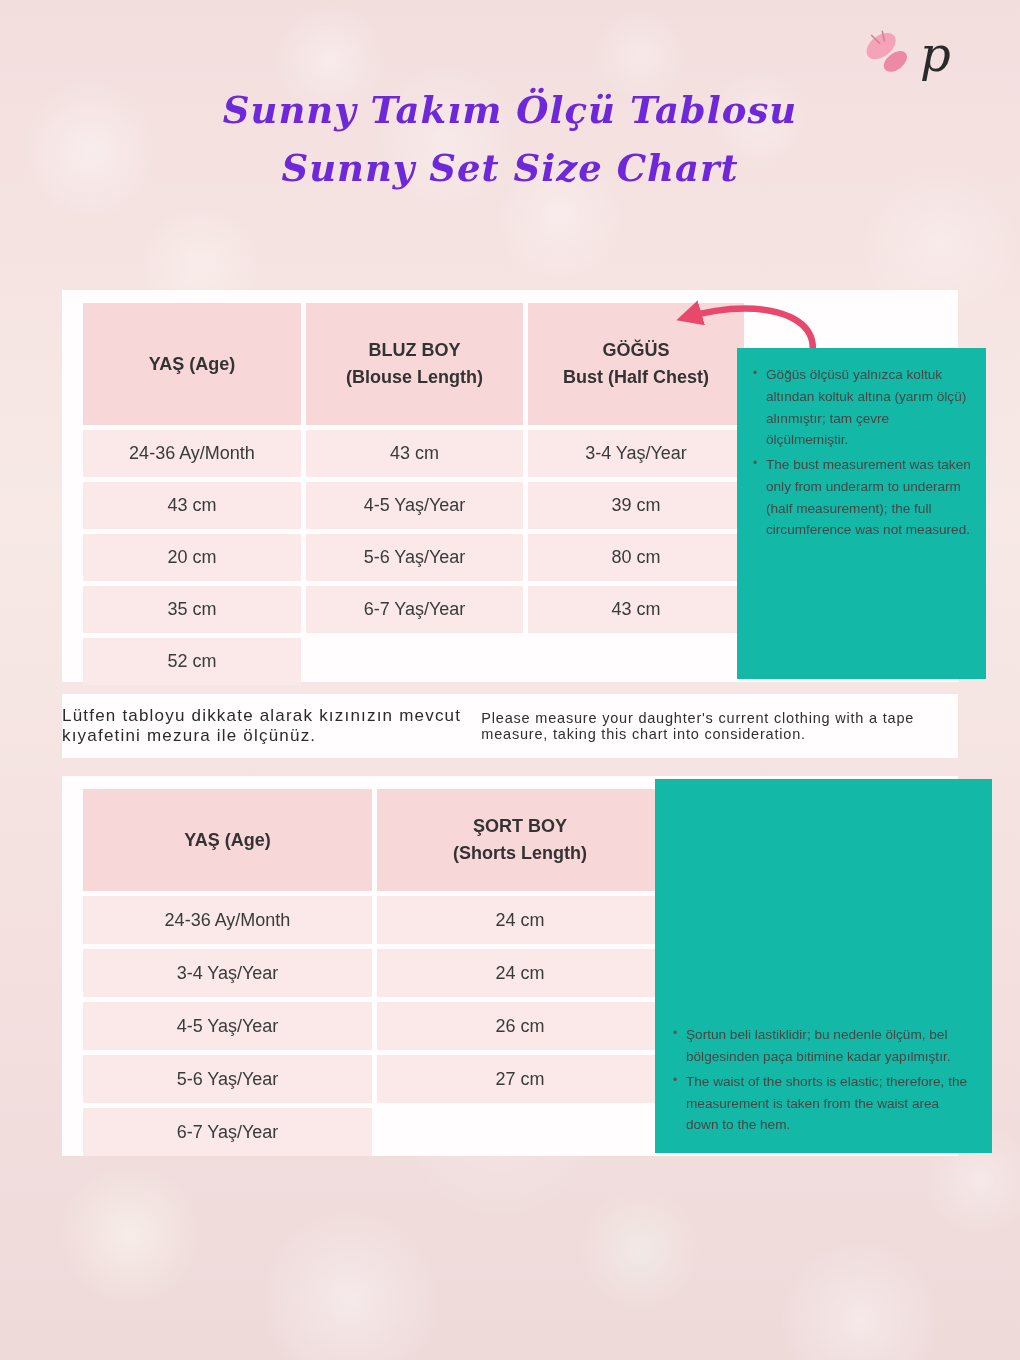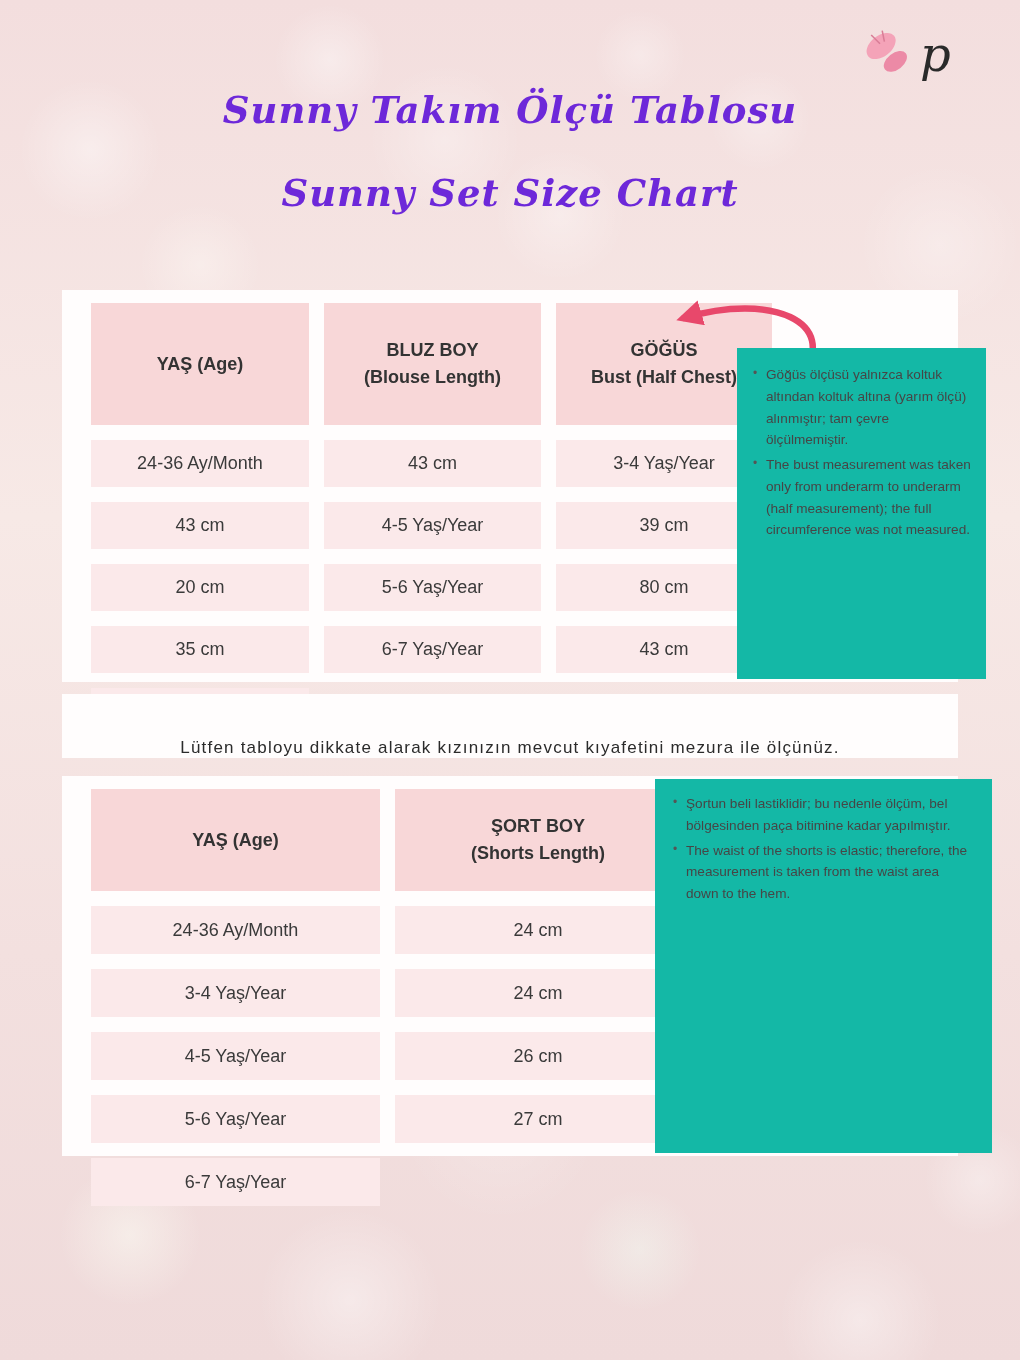--- a/index.html
+++ b/index.html
@@ -23,47 +23,47 @@
       radial-gradient(circle 55px at 980px 1180px, rgba(255,255,255,.34), rgba(255,255,255,0) 56px),
       radial-gradient(circle 100px at 500px 1120px, rgba(255,255,255,.22), rgba(255,255,255,0) 101px),
       linear-gradient(180deg,#f3dede 0%,#f7e9e6 38%,#f3e0df 70%,#efdada 100%);
   }
   .title{
     position:absolute;left:0;width:100%;text-align:center;
     font-family:"DejaVu Serif", serif;font-style:italic;font-weight:700;
     font-size:37px;color:#6d28d9;letter-spacing:1px;
   }
   #title1{top:88px;}
-  #title2{top:171px;}
+  #title2{top:146px;}
   .logo{position:absolute;top:24px;left:858px;width:110px;height:72px;}
   .logo .p-letter{
     position:absolute;left:62px;top:6px;font-family:"DejaVu Serif", serif;
     font-style:italic;font-size:48px;color:#2a2a2a;line-height:1;
   }
   .block{position:absolute;left:62px;width:896px;background:#fffdfd;}
   #block1{top:290px;height:392px;}
-  #strip{top:694px;height:64px;display:flex;flex-direction:column;justify-content:flex-end;align-items:center;gap:7px;}
+  #strip{top:694px;height:64px;display:flex;flex-direction:row;justify-content:space-between;align-items:center;gap:7px;}
   #block2{top:776px;height:380px;}
-  .size-table{position:absolute;left:16px;top:0;display:grid;gap:15px;padding:13px;}
+  .size-table{position:absolute;left:8px;top:0;display:grid;gap:5px;padding:13px;}
   #table1{grid-template-columns:218px 217px 216px;grid-template-rows:122px 47px 47px 47px 47px 47px;}
   #table2{grid-template-columns:289px 286px;grid-template-rows:102px 48px 48px 48px 48px 48px;}
   .th{
     background:#f8d7d8;display:flex;flex-direction:column;justify-content:center;align-items:center;
     font-weight:700;font-size:18px;color:#333;line-height:1.5;text-align:center;
   }
   .td{
     background:#fbe9ea;display:flex;justify-content:center;align-items:center;
     font-size:18px;color:#3a3a3a;text-align:center;
   }
   .note-panel{
     position:absolute;background:#14b8a6;display:flex;flex-direction:column;
     font-size:13.6px;line-height:1.6;color:#464646;
   }
   #note1{left:675px;top:58px;width:219px;bottom:3px;padding:16px 14px 10px 16px;}
-  #note2{left:593px;top:3px;width:301px;bottom:3px;padding:14px 18px;justify-content:flex-start;}
+  #note2{left:593px;top:3px;width:301px;bottom:3px;padding:14px 18px;justify-content:flex-end;}
   .note-item{position:relative;padding-left:13px;margin-bottom:3px;}
   .note-item::before{content:"\2022";position:absolute;left:0;top:0;color:#555;font-size:12px;}
   .strip-tr{font-size:17px;letter-spacing:1.2px;color:#2b2b2b;font-weight:500;}
   .strip-en{font-size:14.5px;letter-spacing:.8px;color:#2f2f2f;}
   #arrow-svg{position:absolute;left:588px;top:2px;width:222px;height:92px;overflow:visible;}
 </style>
 </head>
 <body>
 
 <div class="logo">
@@ -123,20 +123,21 @@
   </svg>
 
   <div class="note-panel" id="note1">
     <div class="note-item">Göğüs ölçüsü yalnızca koltuk altından koltuk altına (yarım ölçü) alınmıştır; tam çevre ölçülmemiştir.</div>
     <div class="note-item">The bust measurement was taken only from underarm to underarm (half measurement); the full circumference was not measured.</div>
   </div>
 </div>
 
 <div class="block" id="strip">
   <div class="strip-tr">Lütfen tabloyu dikkate alarak kızınızın mevcut kıyafetini mezura ile ölçünüz.</div>
+  <div class="strip-en">Please measure your daughter's current clothing with a tape measure, taking this chart into consideration.</div>
 </div>
 
 <div class="block" id="block2">
   <div class="size-table" id="table2">
     <div class="th">
       <span>YAŞ (Age)</span>
       <span></span>
     </div>
     <div class="th">
       <span>ŞORT BOY</span>

